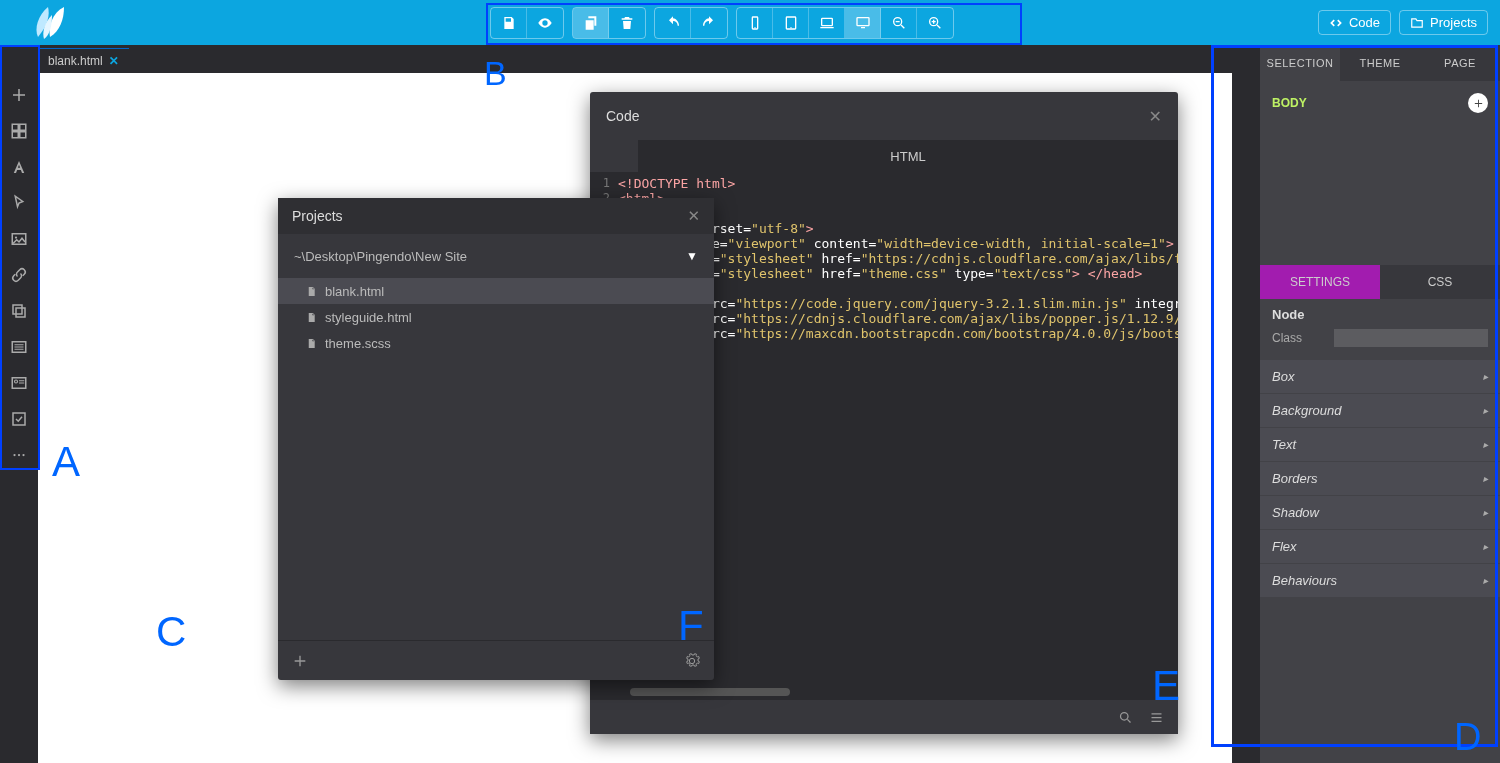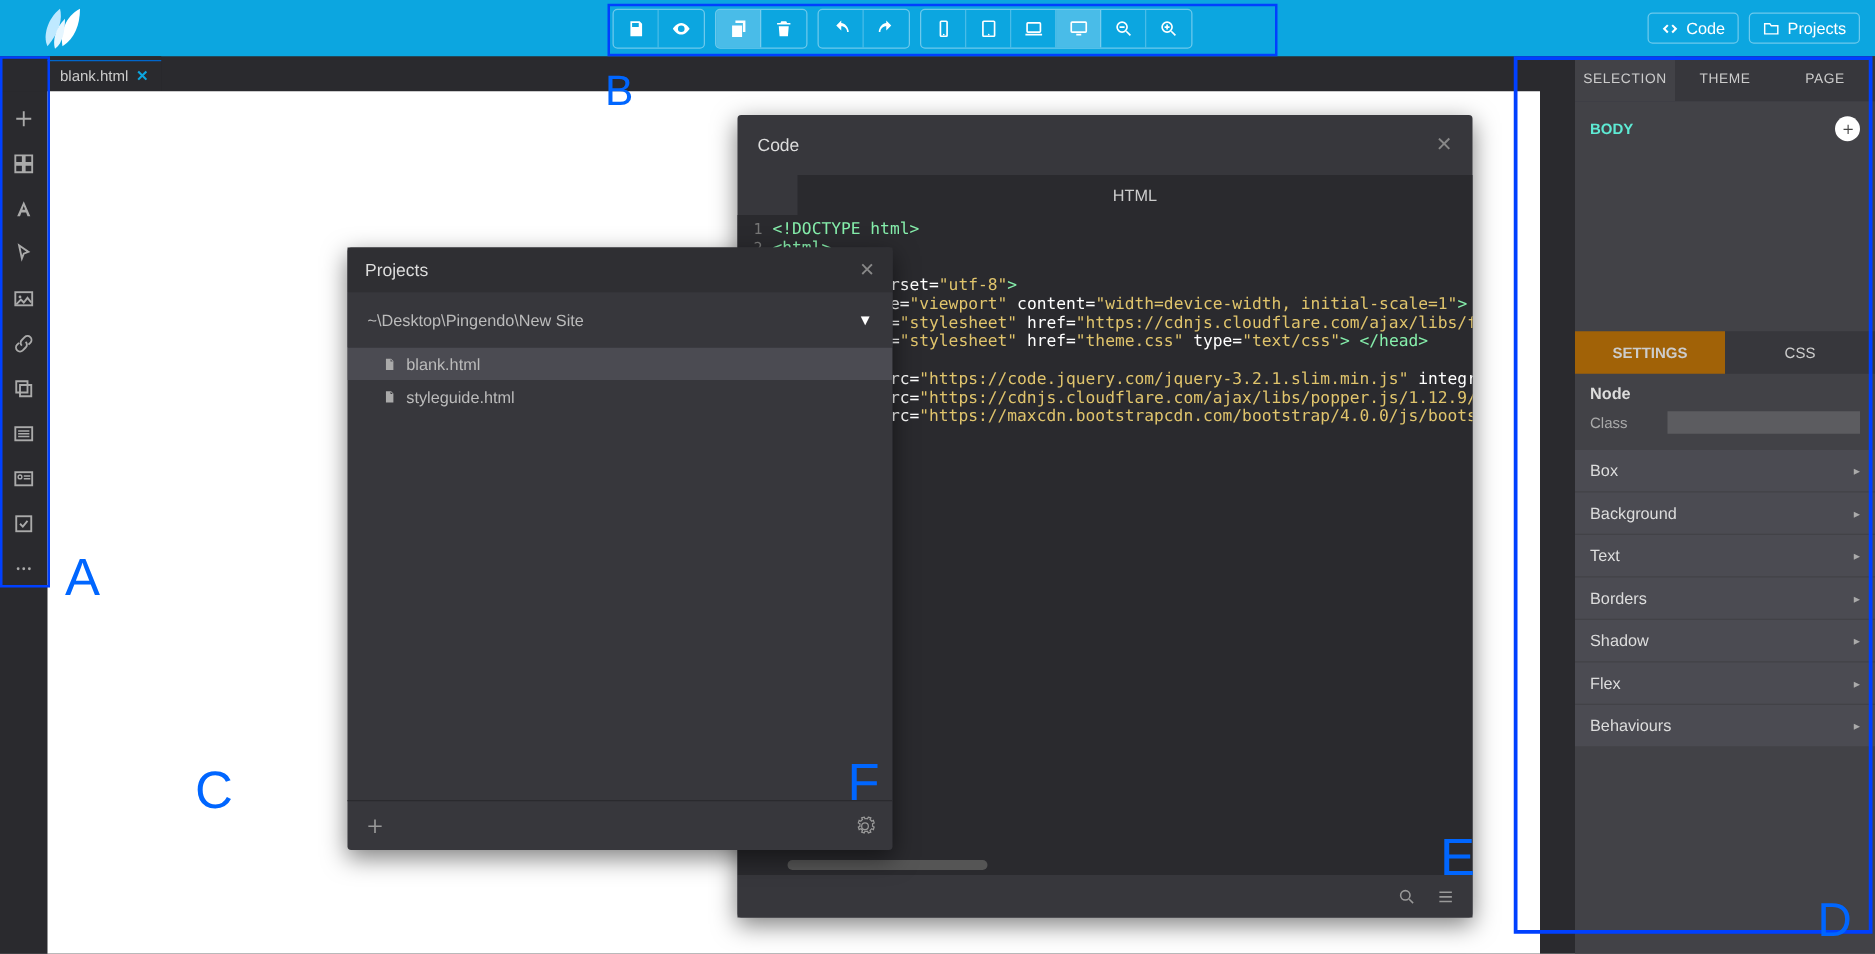--- a/index.html
+++ b/index.html
@@ -58,44 +58,44 @@
 .codepanel { position: absolute; top: 92px; left: 590px; width: 588px; height: 642px; background: #37373c; border-radius: 3px; box-shadow: 0 6px 20px rgba(0,0,0,0.5); display: flex; flex-direction: column; }
 .codepanel .chead { height: 48px; padding: 0 16px; display: flex; align-items: center; justify-content: space-between; color: #ddd; font-size: 14px; }
 .codepanel .chead .close { color: #888; font-size: 16px; cursor: pointer; }
 .codepanel .ctabs { height: 32px; display: flex; margin-left: 48px; }
 .codepanel .ctab { flex: 1; display: flex; align-items: center; justify-content: center; font-size: 13px; color: #ccc; cursor: pointer; }
 .codepanel .ctab.active { background: #2a2a2e; }
 .codepanel .codearea { flex: 1; background: #2a2a2e; font-family: Consolas, monospace; font-size: 13px; padding: 4px 0; overflow: hidden; position: relative; }
 .codeline { display: flex; white-space: nowrap; overflow: hidden; }
 .codeline .ln { width: 28px; text-align: right; color: #777; padding-right: 8px; font-size: 12px; user-select: none; }
 .codeline .ct { flex: 1; overflow: hidden; text-overflow: clip; }
-.tok-tag { color: #86efac; }
+.tok-tag { color: #fca5a5; }
 .tok-attr { color: #ffffff; }
 .tok-str { color: #e0c46c; }
 .codepanel .cfoot { height: 34px; background: #37373c; display: flex; align-items: center; justify-content: flex-end; padding: 0 14px; gap: 16px; }
 .codepanel .cfoot svg { width: 15px; height: 15px; fill: #999; cursor: pointer; }
 .codepanel .hscroll { position: absolute; bottom: 4px; left: 40px; width: 160px; height: 8px; background: #555; border-radius: 4px; }
 
 
 .rightpanel { position: absolute; top: 45px; right: 0; bottom: 0; width: 240px; background: #424247; display: flex; flex-direction: column; }
 .rightpanel .rtabs { height: 36px; display: flex; background: #37373c; }
 .rightpanel .rtab { flex-basis: 88px; display: flex; align-items: center; justify-content: center; font-size: 11px; letter-spacing: 0.5px; color: #ccc; cursor: pointer; }
 .rightpanel .rtab.active { background: #424247; }
-.rightpanel .body-row { height: 44px; display: flex; align-items: center; justify-content: space-between; padding: 0 12px; font-size: 12px; font-weight: bold; color: #5eead4; }
+.rightpanel .body-row { height: 44px; display: flex; align-items: center; justify-content: space-between; padding: 0 12px; font-size: 12px; font-weight: bold; color: #bef264; }
 .rightpanel .body-row .plus { width: 20px; height: 20px; border-radius: 50%; background: #fff; display: flex; align-items: center; justify-content: center; cursor: pointer; }
 .rightpanel .body-row .plus svg { width: 11px; height: 11px; fill: #444; }
 .rightpanel .spacer { height: 140px; }
 .rightpanel .subtabs { height: 34px; display: flex; }
 .rightpanel .subtab { flex: 1; display: flex; align-items: center; justify-content: center; font-size: 12px; color: #ccc; background: #37373c; cursor: pointer; }
-.rightpanel .subtab.active { background: #a16207; font-weight: bold; }
+.rightpanel .subtab.active { background: #a21caf; }
 .rightpanel .section-node { padding: 8px 12px 4px; font-size: 13px; color: #ddd; font-weight: bold; }
 .rightpanel .fieldrow { display: flex; align-items: center; padding: 3px 12px; font-size: 12px; gap: 12px; }
 .rightpanel .fieldrow label { width: 60px; color: #aaa; }
 .rightpanel .fieldrow input { flex: 1; height: 18px; background: #5c5c60; border: none; color: #eee; font-size: 11px; padding: 0 6px; }
-.rightpanel .acc { height: 33px; display: flex; align-items: center; justify-content: space-between; padding: 0 12px; font-size: 13px; color: #ddd; background: #4b4b52; margin-top: 1px; cursor: pointer; }
+.rightpanel .acc { height: 33px; display: flex; align-items: center; justify-content: space-between; padding: 0 12px; font-size: 13px; color: #ddd; background: #4b4b52; margin-top: 1px; cursor: pointer; font-style: italic; }
 .rightpanel .acc .chev { font-size: 10px; color: #aaa; }
 .rightpanel .acc:first-of-type { margin-top: 10px; }
 .hl-Dbox { position: absolute; top: 45px; left: 1211px; width: 287px; height: 702px; border: 3px solid #0040ff; pointer-events: none; }
 .label-D { position: absolute; top: 716px; left: 1454px; font-size: 38px; color: #0066ff; }
 </style>
 </head>
 <body>
 
 <div class="topbar">
   <div class="logo">
@@ -353,20 +353,26 @@
         <svg viewBox="0 0 24 24">
           <path d="M6 2h9l4 4v16H6V2zm8 1v4h4" fill="#aaa"></path>
         </svg>
         <span>blank.html</span>
       </div>
       <div class="pfile">
         <svg viewBox="0 0 24 24">
           <path d="M6 2h9l4 4v16H6V2zm8 1v4h4" fill="#aaa"></path>
         </svg>
         <span>styleguide.html</span>
+      </div>
+      <div class="pfile">
+        <svg viewBox="0 0 24 24">
+          <path d="M6 2h9l4 4v16H6V2zm8 1v4h4" fill="#aaa"></path>
+        </svg>
+        <span>theme.scss</span>
       </div>
     </div>
   <div class="pfoot">
     <svg viewBox="0 0 24 24">
         <path d="M11 4h2v7h7v2h-7v7h-2v-7H4v-2h7z"></path>
       </svg>
     <svg viewBox="0 0 24 24">
         <path d="M12 8a4 4 0 100 8 4 4 0 000-8zm9 4l2 1-1 3-2-1a8 8 0 01-2 2l1 2-3 1-1-2a8 8 0 01-3 0l-1 2-3-1 1-2a8 8 0 01-2-2l-2 1-1-3 2-1a8 8 0 010-3l-2-1 1-3 2 1a8 8 0 012-2l-1-2 3-1 1 2a8 8 0 013 0l1-2 3 1-1 2a8 8 0 012 2l2-1 1 3-2 1a8 8 0 010 3z" fill="none" stroke="#999" stroke-width="1.5"></path>
       </svg>
   </div>

